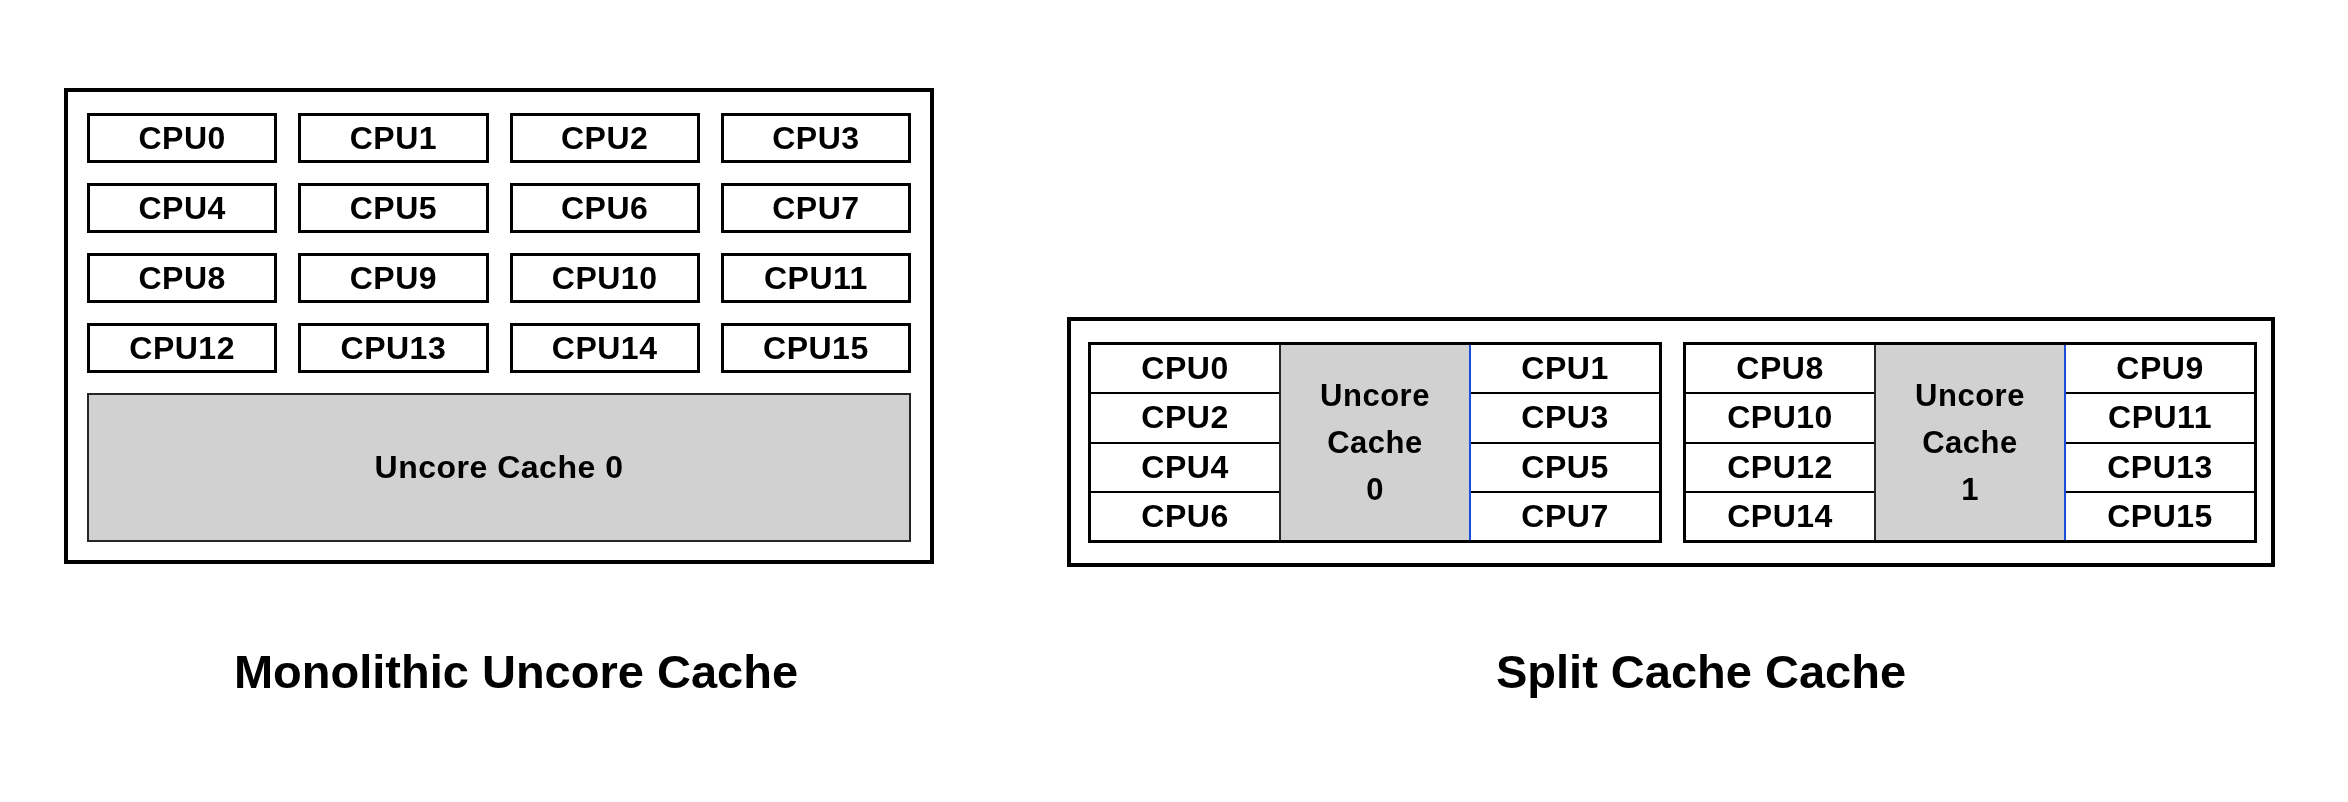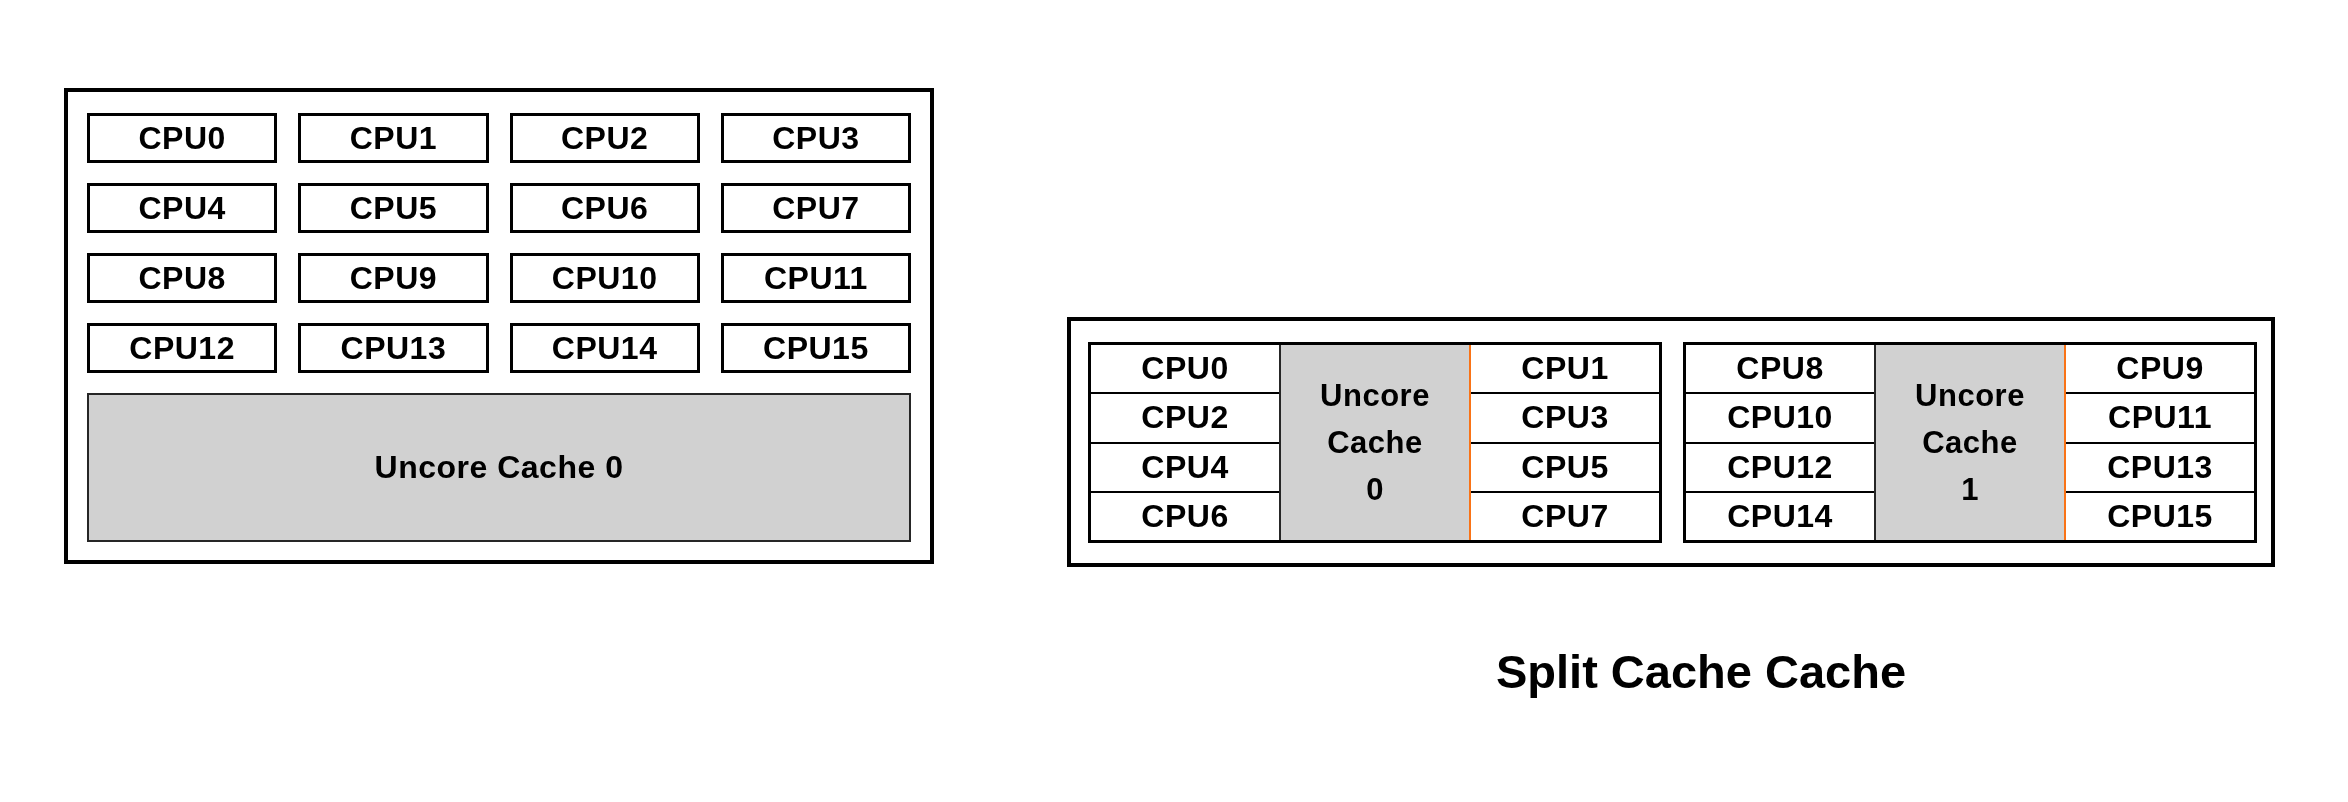--- a/index.html
+++ b/index.html
@@ -88,21 +88,21 @@
     font-weight: bold;
     font-size: 32px;
     letter-spacing: 0.5px;
     background: #ffffff;
   }
   .gcol .gcell + .gcell { border-top: 2px solid #000000; }
   .gcache {
     flex: 1;
     background: #d1d1d1;
     border-left: 2px solid #262626;
-    border-right: 2px solid #f97316;
+    border-right: 2px solid #1d4ed8;
     display: flex;
     align-items: center;
     justify-content: center;
     text-align: center;
     font-weight: bold;
     font-size: 31px;
     line-height: 47px;
     white-space: pre-line;
     letter-spacing: 0.5px;
   }
@@ -187,15 +187,16 @@
       <div class="gcol">
         <div class="gcell">CPU9</div>
         <div class="gcell">CPU11</div>
         <div class="gcell">CPU13</div>
         <div class="gcell">CPU15</div>
       </div>
     </div>
 
   </div>
 
+  <div class="caption" id="caption-left">Monolithic Uncore Cache</div>
   <div class="caption" id="caption-right">Split Cache Cache</div>
 
 </div>
 
 </body></html>

